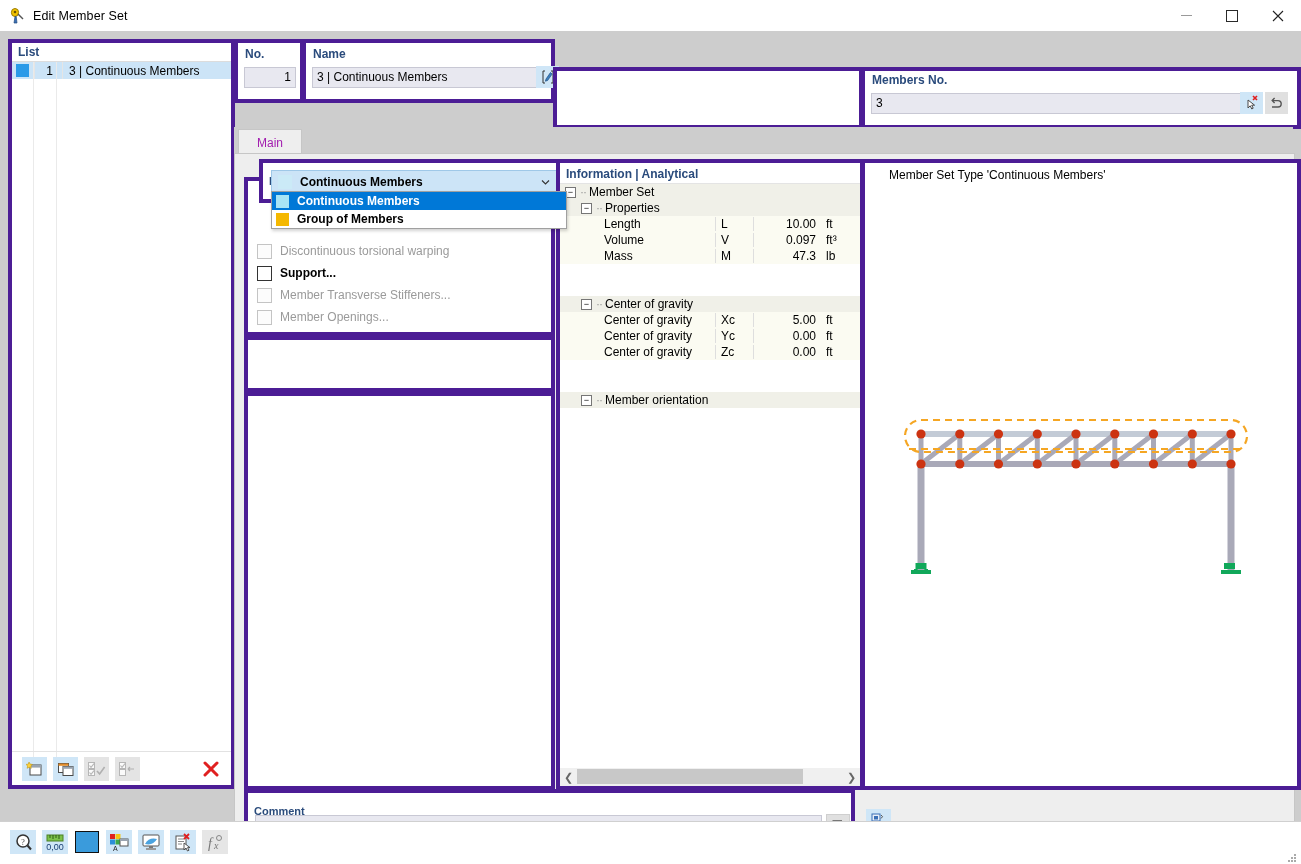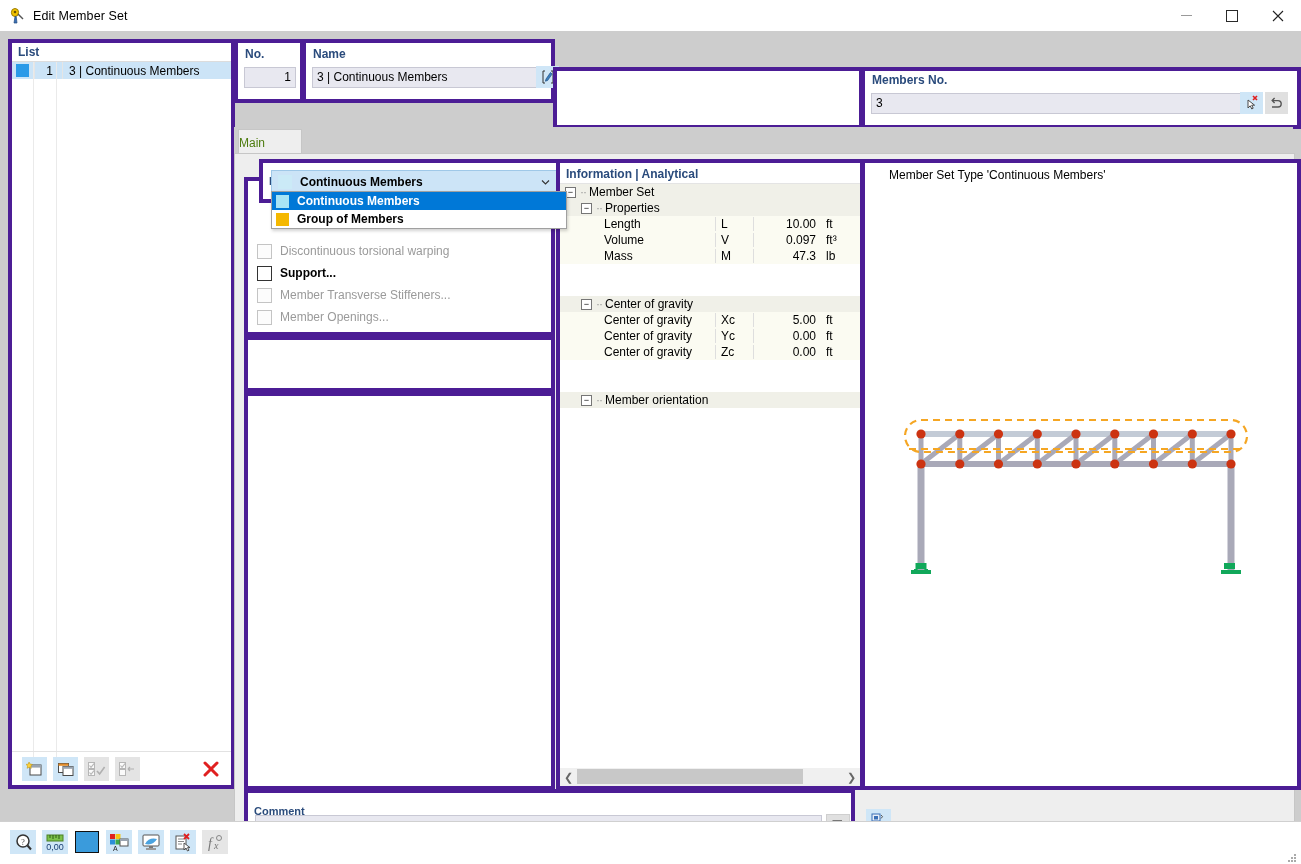--- a/index.html
+++ b/index.html
@@ -101,22 +101,22 @@
   .txtbox.right { text-align: right; }
 
   
   .tabstrip {
     position:absolute; left: 234px; top: 96px; width: 1059px; height: 27px;
     background: #cdcdcd;
   }
   .tab {
     position:absolute; left: 4px; top: 2px; width: 62px; height: 25px;
     background:#eeeeee; border:1px solid #c6c6c6; border-bottom:none;
-    display:flex; align-items:center; 
-    font-size:12px; color:#4d7c0f;
+    display:flex; align-items:center; justify-content:center;
+    font-size:12px; color:#a21caf;
   }
 
   
   #content-area {
     position:absolute; left:234px; top:122px; width:1059px; height:682px;
     background:#eeeeee; border:1px solid #c6c6c6;
   }
 
   
   #mst-panel { left: 259px; top: 128px; width: 303px; height: 36px; }

